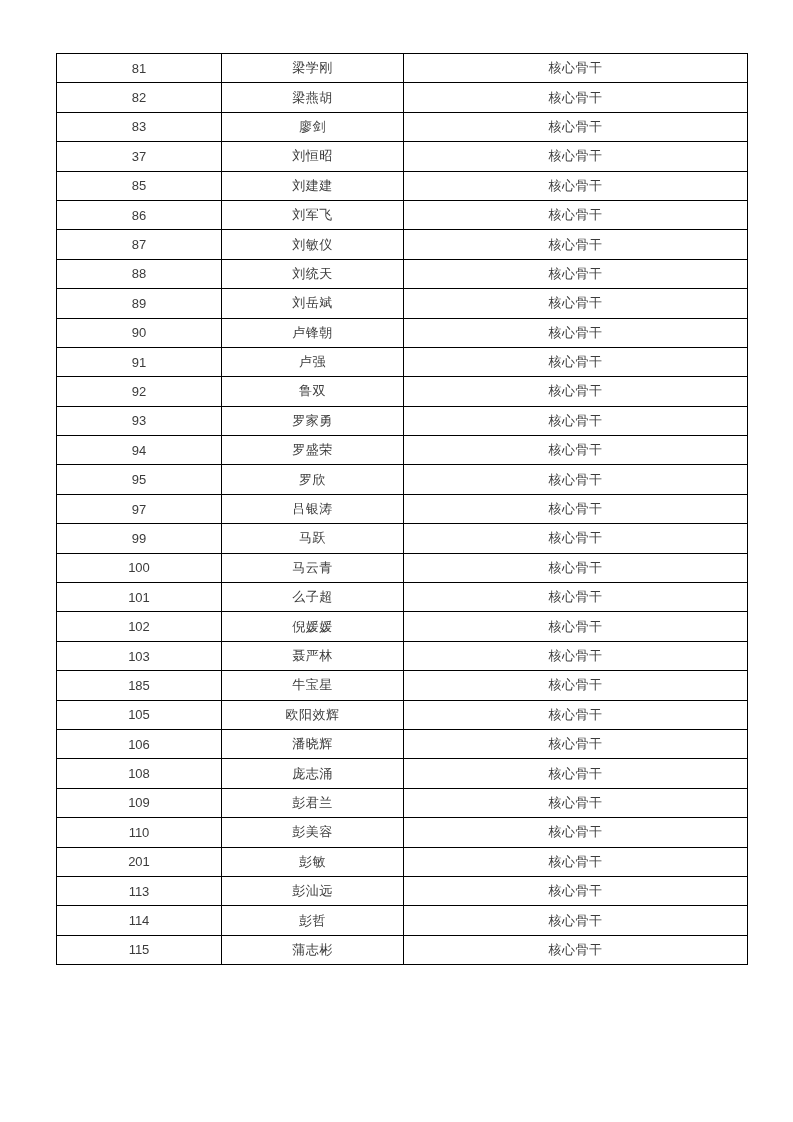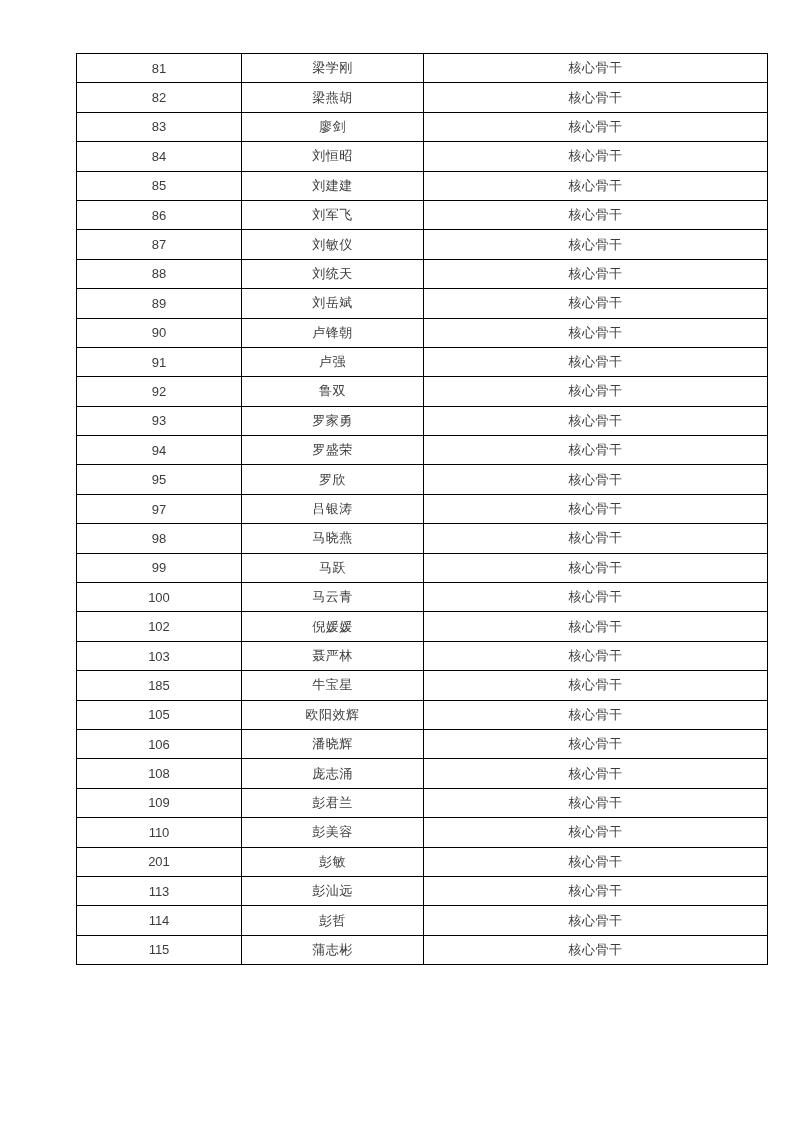--- a/index.html
+++ b/index.html
@@ -21,21 +21,20 @@
     background: #ffffff;
     overflow: hidden;
   }
   table.roster {
     position: absolute;
     left: 56px;
     top: 53px;
     width: 691px;
     border-collapse: collapse;
     table-layout: fixed;
-    margin-left: 20px;
   }
   table.roster td {
     border: 1px solid #000000;
     height: 28.4px;
     padding: 0;
     text-align: center;
     vertical-align: middle;
     font-size: 13px;
     color: #3b3b3b;
     letter-spacing: 0.5px;
@@ -66,21 +65,21 @@
           <td class="num-cell">82</td>
           <td>梁燕胡</td>
           <td>核心骨干</td>
         </tr>
         <tr>
           <td class="num-cell">83</td>
           <td>廖剑</td>
           <td>核心骨干</td>
         </tr>
         <tr>
-          <td class="num-cell">84</td>
+          <td class="num-cell">37</td>
           <td>刘恒昭</td>
           <td>核心骨干</td>
         </tr>
         <tr>
           <td class="num-cell">85</td>
           <td>刘建建</td>
           <td>核心骨干</td>
         </tr>
         <tr>
           <td class="num-cell">86</td>
@@ -131,32 +130,32 @@
           <td class="num-cell">95</td>
           <td>罗欣</td>
           <td>核心骨干</td>
         </tr>
         <tr>
           <td class="num-cell">97</td>
           <td>吕银涛</td>
           <td>核心骨干</td>
         </tr>
         <tr>
-          <td class="num-cell">98</td>
-          <td>马晓燕</td>
-          <td>核心骨干</td>
-        </tr>
-        <tr>
           <td class="num-cell">99</td>
           <td>马跃</td>
           <td>核心骨干</td>
         </tr>
         <tr>
           <td class="num-cell">100</td>
           <td>马云青</td>
+          <td>核心骨干</td>
+        </tr>
+        <tr>
+          <td class="num-cell">101</td>
+          <td>么子超</td>
           <td>核心骨干</td>
         </tr>
         <tr>
           <td class="num-cell">102</td>
           <td>倪媛媛</td>
           <td>核心骨干</td>
         </tr>
         <tr>
           <td class="num-cell">103</td>
           <td>聂严林</td>

